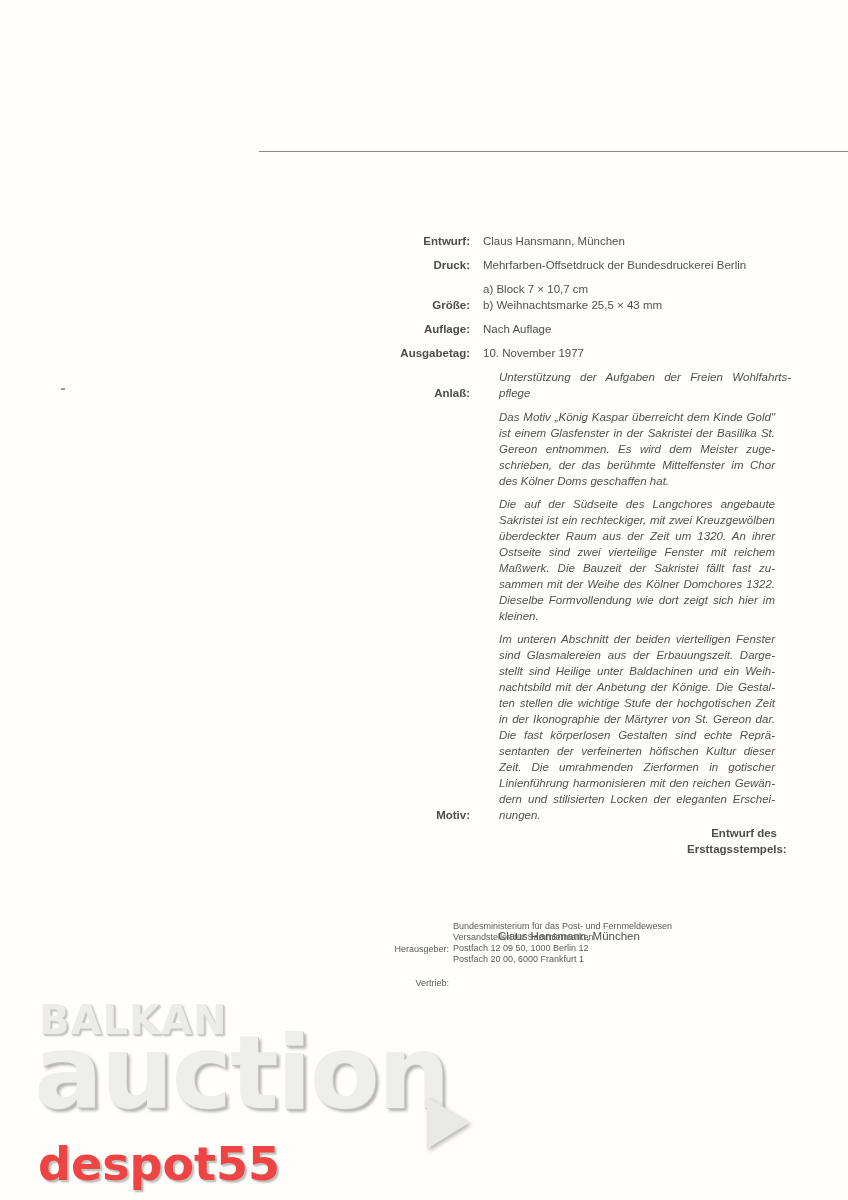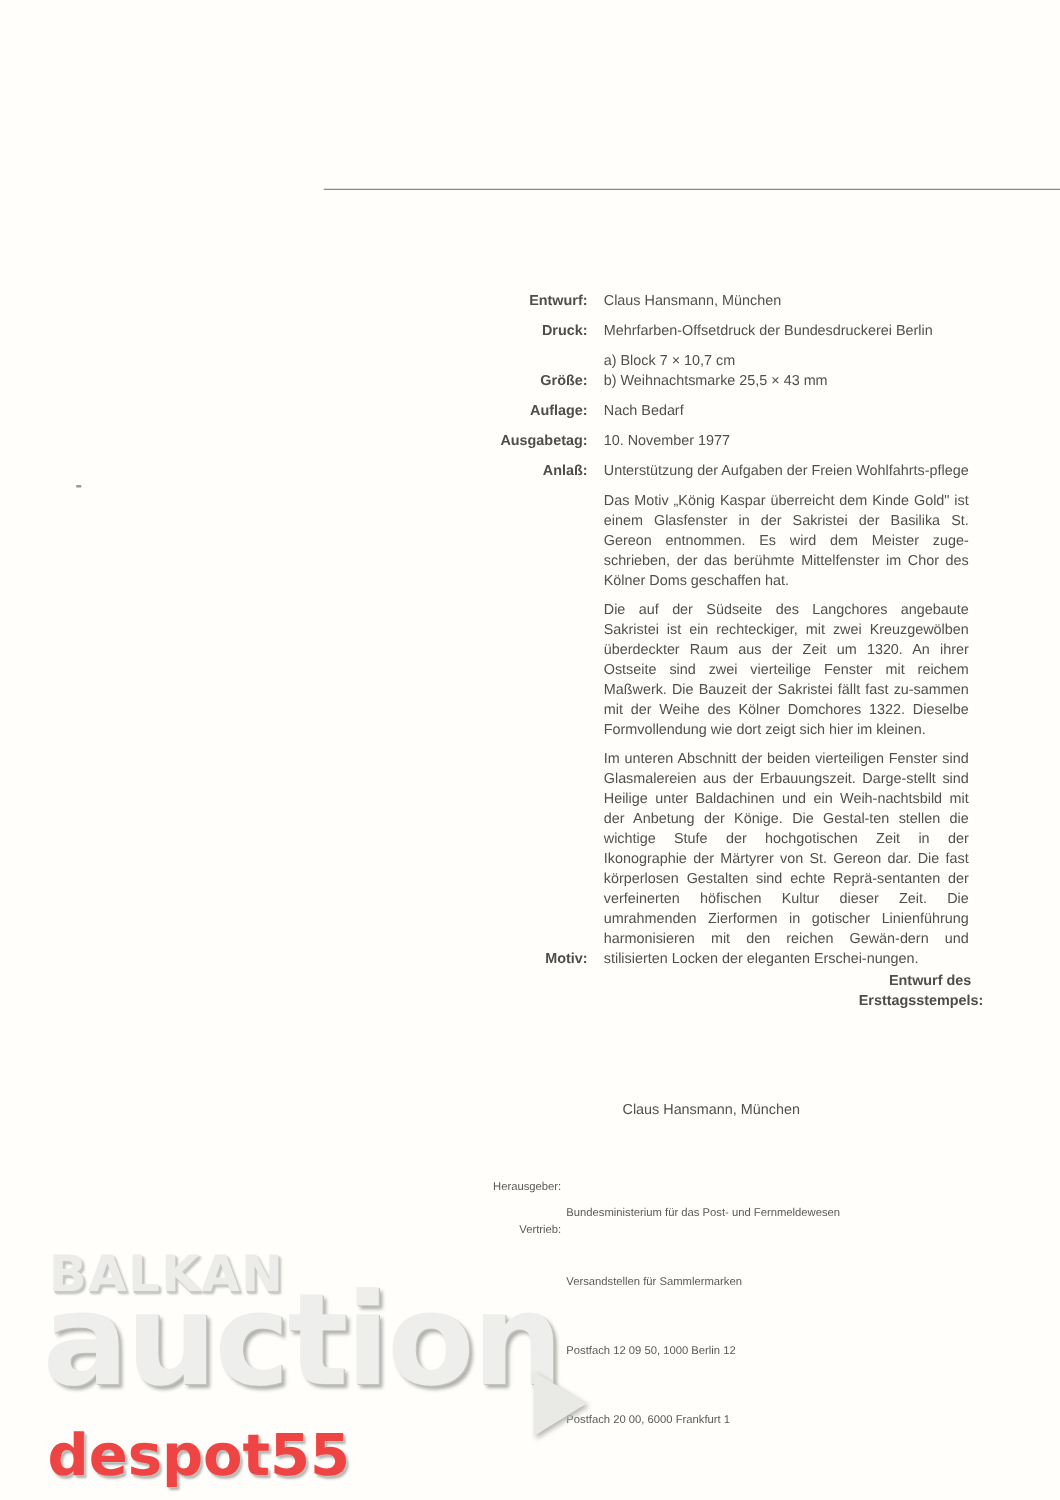--- a/index.html
+++ b/index.html
@@ -53,23 +53,24 @@
       padding-right: 13px;
       box-sizing: border-box;
     }
     .value {
       width: 292px;
       font-size: 11.5px;
       line-height: 16px;
       color: #50504e;
     }
     .value p {
-      margin: 0 0 7px 0;
+      margin: 0 0 7px 16px;
       text-align: justify;
       hyphens: manual;
+      font-style: italic;
     }
     .value p:last-child {
       margin-bottom: 0;
     }
     .sub-line {
       display: block;
     }
     .row.stempel {
       margin-top: -6px;
       align-items: flex-end;
@@ -88,21 +89,20 @@
       display: flex;
     }
     .footer .flabels {
       width: 83px;
       text-align: right;
       padding-right: 4px;
       box-sizing: border-box;
     }
     .footer .fvalues span {
       display: block;
-      margin-top: 44px;
     }
     .footer .flabels span {
       display: block;
       margin-top: 23px;
     }
     .watermark {
       position: absolute;
       left: 10px;
       top: 995px;
       width: 440px;
@@ -181,21 +181,21 @@
     <div class="value">
       <span class="sub-line">a)  Block 7 × 10,7 cm</span>
       <span class="sub-line">b)  Weihnachtsmarke 25,5 × 43 mm</span>
     </div>
   </div>
 
 
   <div class="row">
     <div class="label">Auflage:</div>
     <div class="value">
-      <span class="sub-line">Nach Bedarf</span>
+      <span class="sub-line">Nach Auflage</span>
     </div>
   </div>
 
   <div class="row">
     <div class="label">Ausgabetag:</div>
     <div class="value">
       <span class="sub-line">10. November 1977</span>
     </div>
   </div>
 

